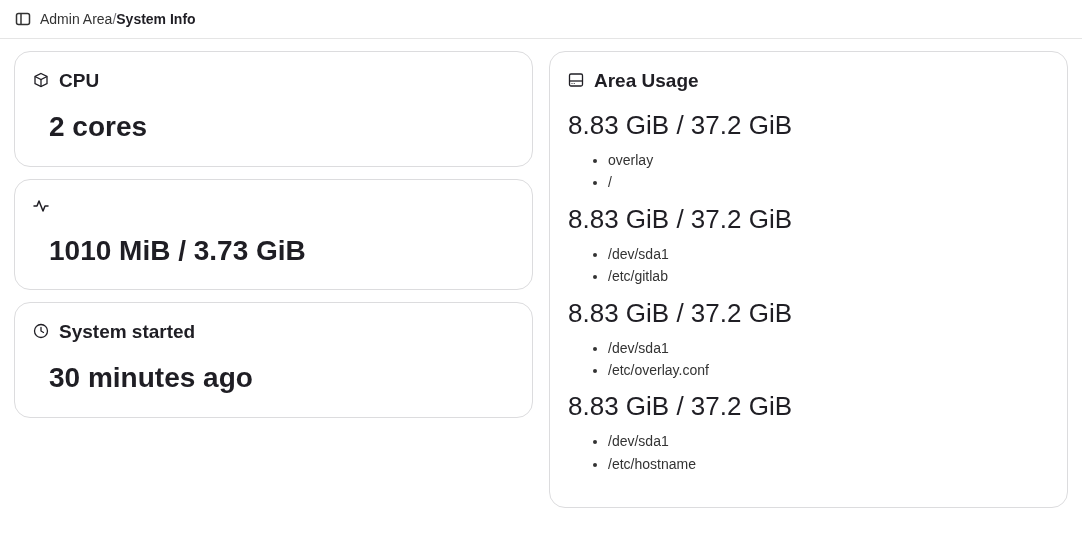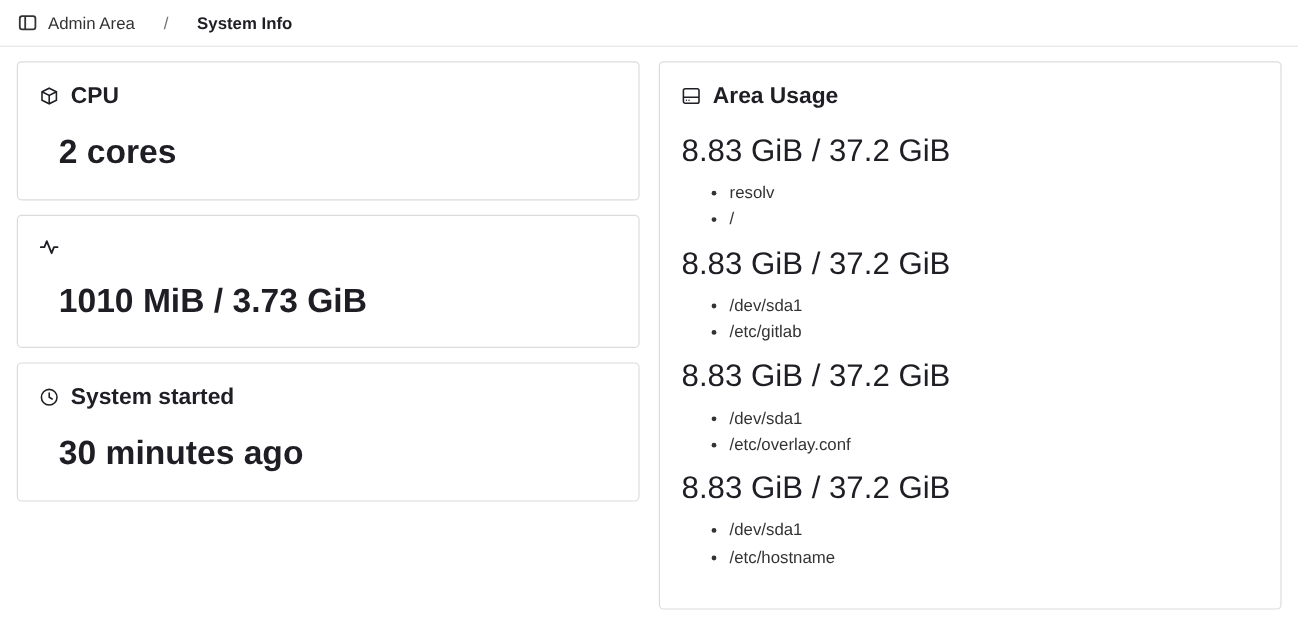--- a/index.html
+++ b/index.html
@@ -27,21 +27,21 @@
       display: inline-flex;
       align-items: center;
       justify-content: center;
       width: 18px;
       height: 18px;
       color: #333;
     }
     .breadcrumb {
       display: flex;
       align-items: center;
-      gap: 24px;
+      gap: 0;
       font-size: 14px;
     }
     .breadcrumb .sep {
       color: #737278;
     }
     .breadcrumb .crumb-link {
       color: #333;
       text-decoration: none;
     }
     .breadcrumb .crumb-current {
@@ -54,21 +54,21 @@
       padding: 12px 14px;
     }
     .col {
       flex: 1;
       display: flex;
       flex-direction: column;
       gap: 12px;
     }
     .card {
       border: 1px solid #dcdcde;
-      border-radius: 4px;
+      border-radius: 16px;
       padding: 18px 18px 22px 18px;
     }
     .card-title {
       display: flex;
       align-items: center;
       gap: 8px;
       font-size: 19px;
       font-weight: 700;
       color: #1f1e24;
       margin-bottom: 18px;
@@ -178,21 +178,21 @@
             <circle cx="4" cy="11.5" r="0.6" fill="currentColor" stroke="none"></circle>
             <circle cx="6.2" cy="11.5" r="0.6" fill="currentColor" stroke="none"></circle>
           </svg>
         </span>
         <span>Area Usage</span>
       </div>
       <div id="disk-entries">
           <div class="disk-entry">
             <div class="disk-value">8.83 GiB / 37.2 GiB</div>
             <ul>
-              <li>resolv</li>
+              <li>overlay</li>
               <li>/</li>
             </ul>
           </div>
           <div class="disk-entry">
             <div class="disk-value">8.83 GiB / 37.2 GiB</div>
             <ul>
               <li>/dev/sda1</li>
               <li>/etc/gitlab</li>
             </ul>
           </div>

